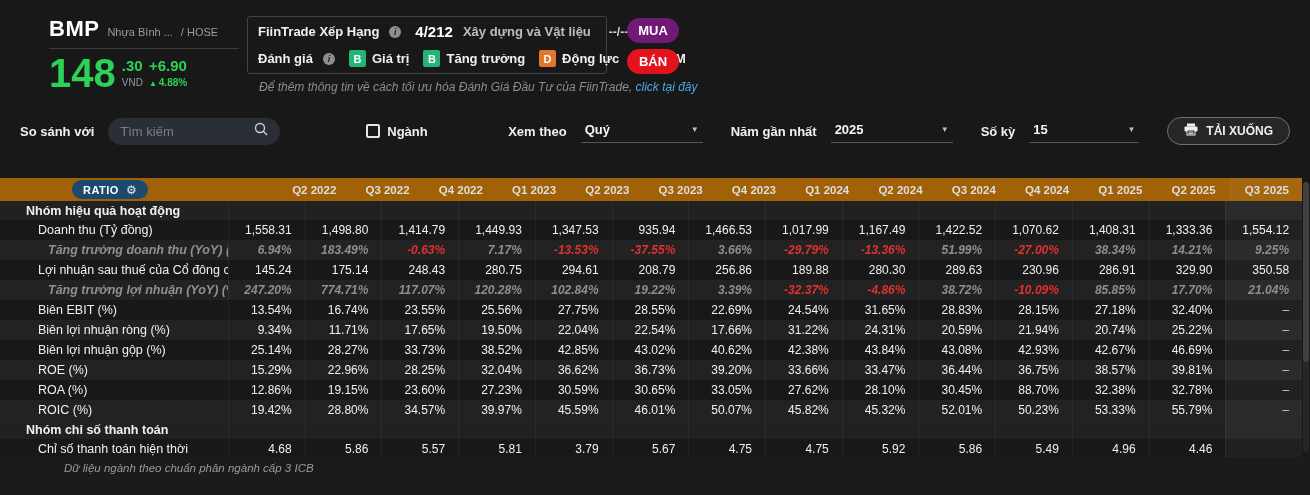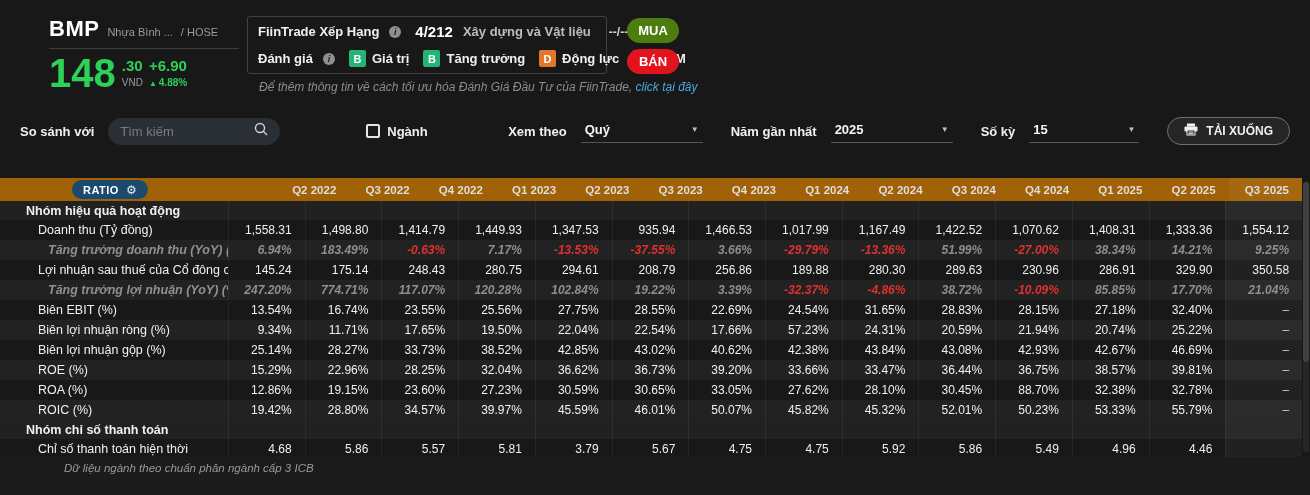--- a/index.html
+++ b/index.html
@@ -36,21 +36,21 @@
   .rank { font-size:15px; font-weight:bold; color:#fff; margin-left:4px; }
   .sector { font-size:13px; color:#bdbdbd; font-weight:bold; }
   .rank-na { font-size:12px; font-weight:bold; color:#cfcfcf; margin-left:8px; }
   .dash-sm { font-size:11px; color:#8f8f8f; }
   .badge { width:17px; height:17px; border-radius:2px; display:inline-flex; align-items:center;
     justify-content:center; font-size:11px; font-weight:bold; }
   .badge-label { font-size:13px; font-weight:bold; color:#f0f0f0; margin-right:8px; }
   
   .btn-trade { position:absolute; left:598px; width:52px; height:25px; border-radius:13px;
     color:#fff; font-weight:bold; font-size:13px; display:flex; align-items:center; justify-content:center; cursor:pointer; }
-  .btn-buy { top:10px; background:#4d7c0f; }
+  .btn-buy { top:10px; background:#701a75; }
   .btn-sell { top:41px; background:#e2131d; }
   .promo { position:absolute; left:230px; top:72px; font-size:12px; font-style:italic; color:#8d8d8d; }
   .promo a { color:#4aa8e0; text-decoration:none; }
   
   .toolbar { position:absolute; top:116px; left:20px; right:20px; height:30px; display:flex; align-items:center; }
   .tb-label { font-size:13px; font-weight:bold; color:#f0f0f0; }
   .search-pill { margin-left:14px; width:172px; height:27px; background:#2a2e35; border-radius:15px;
     display:flex; align-items:center; padding:0 12px; }
   .search-pill input { background:transparent; border:none; outline:none; color:#d5d5d5;
     font-size:13px; width:120px; font-family:inherit; }
@@ -328,21 +328,21 @@
       </div>
       <div class="trow data light">
         <div class="row-label pad-data">Biên lợi nhuận ròng (%)</div>
         <div class="cell">9.34%</div>
         <div class="cell">11.71%</div>
         <div class="cell">17.65%</div>
         <div class="cell">19.50%</div>
         <div class="cell">22.04%</div>
         <div class="cell">22.54%</div>
         <div class="cell">17.66%</div>
-        <div class="cell">57.23%</div>
+        <div class="cell">31.22%</div>
         <div class="cell">24.31%</div>
         <div class="cell">20.59%</div>
         <div class="cell">21.94%</div>
         <div class="cell">20.74%</div>
         <div class="cell">25.22%</div>
         <div class="cell hl na">–</div>
       </div>
       <div class="trow data dark">
         <div class="row-label pad-data">Biên lợi nhuận gộp (%)</div>
         <div class="cell">25.14%</div>

